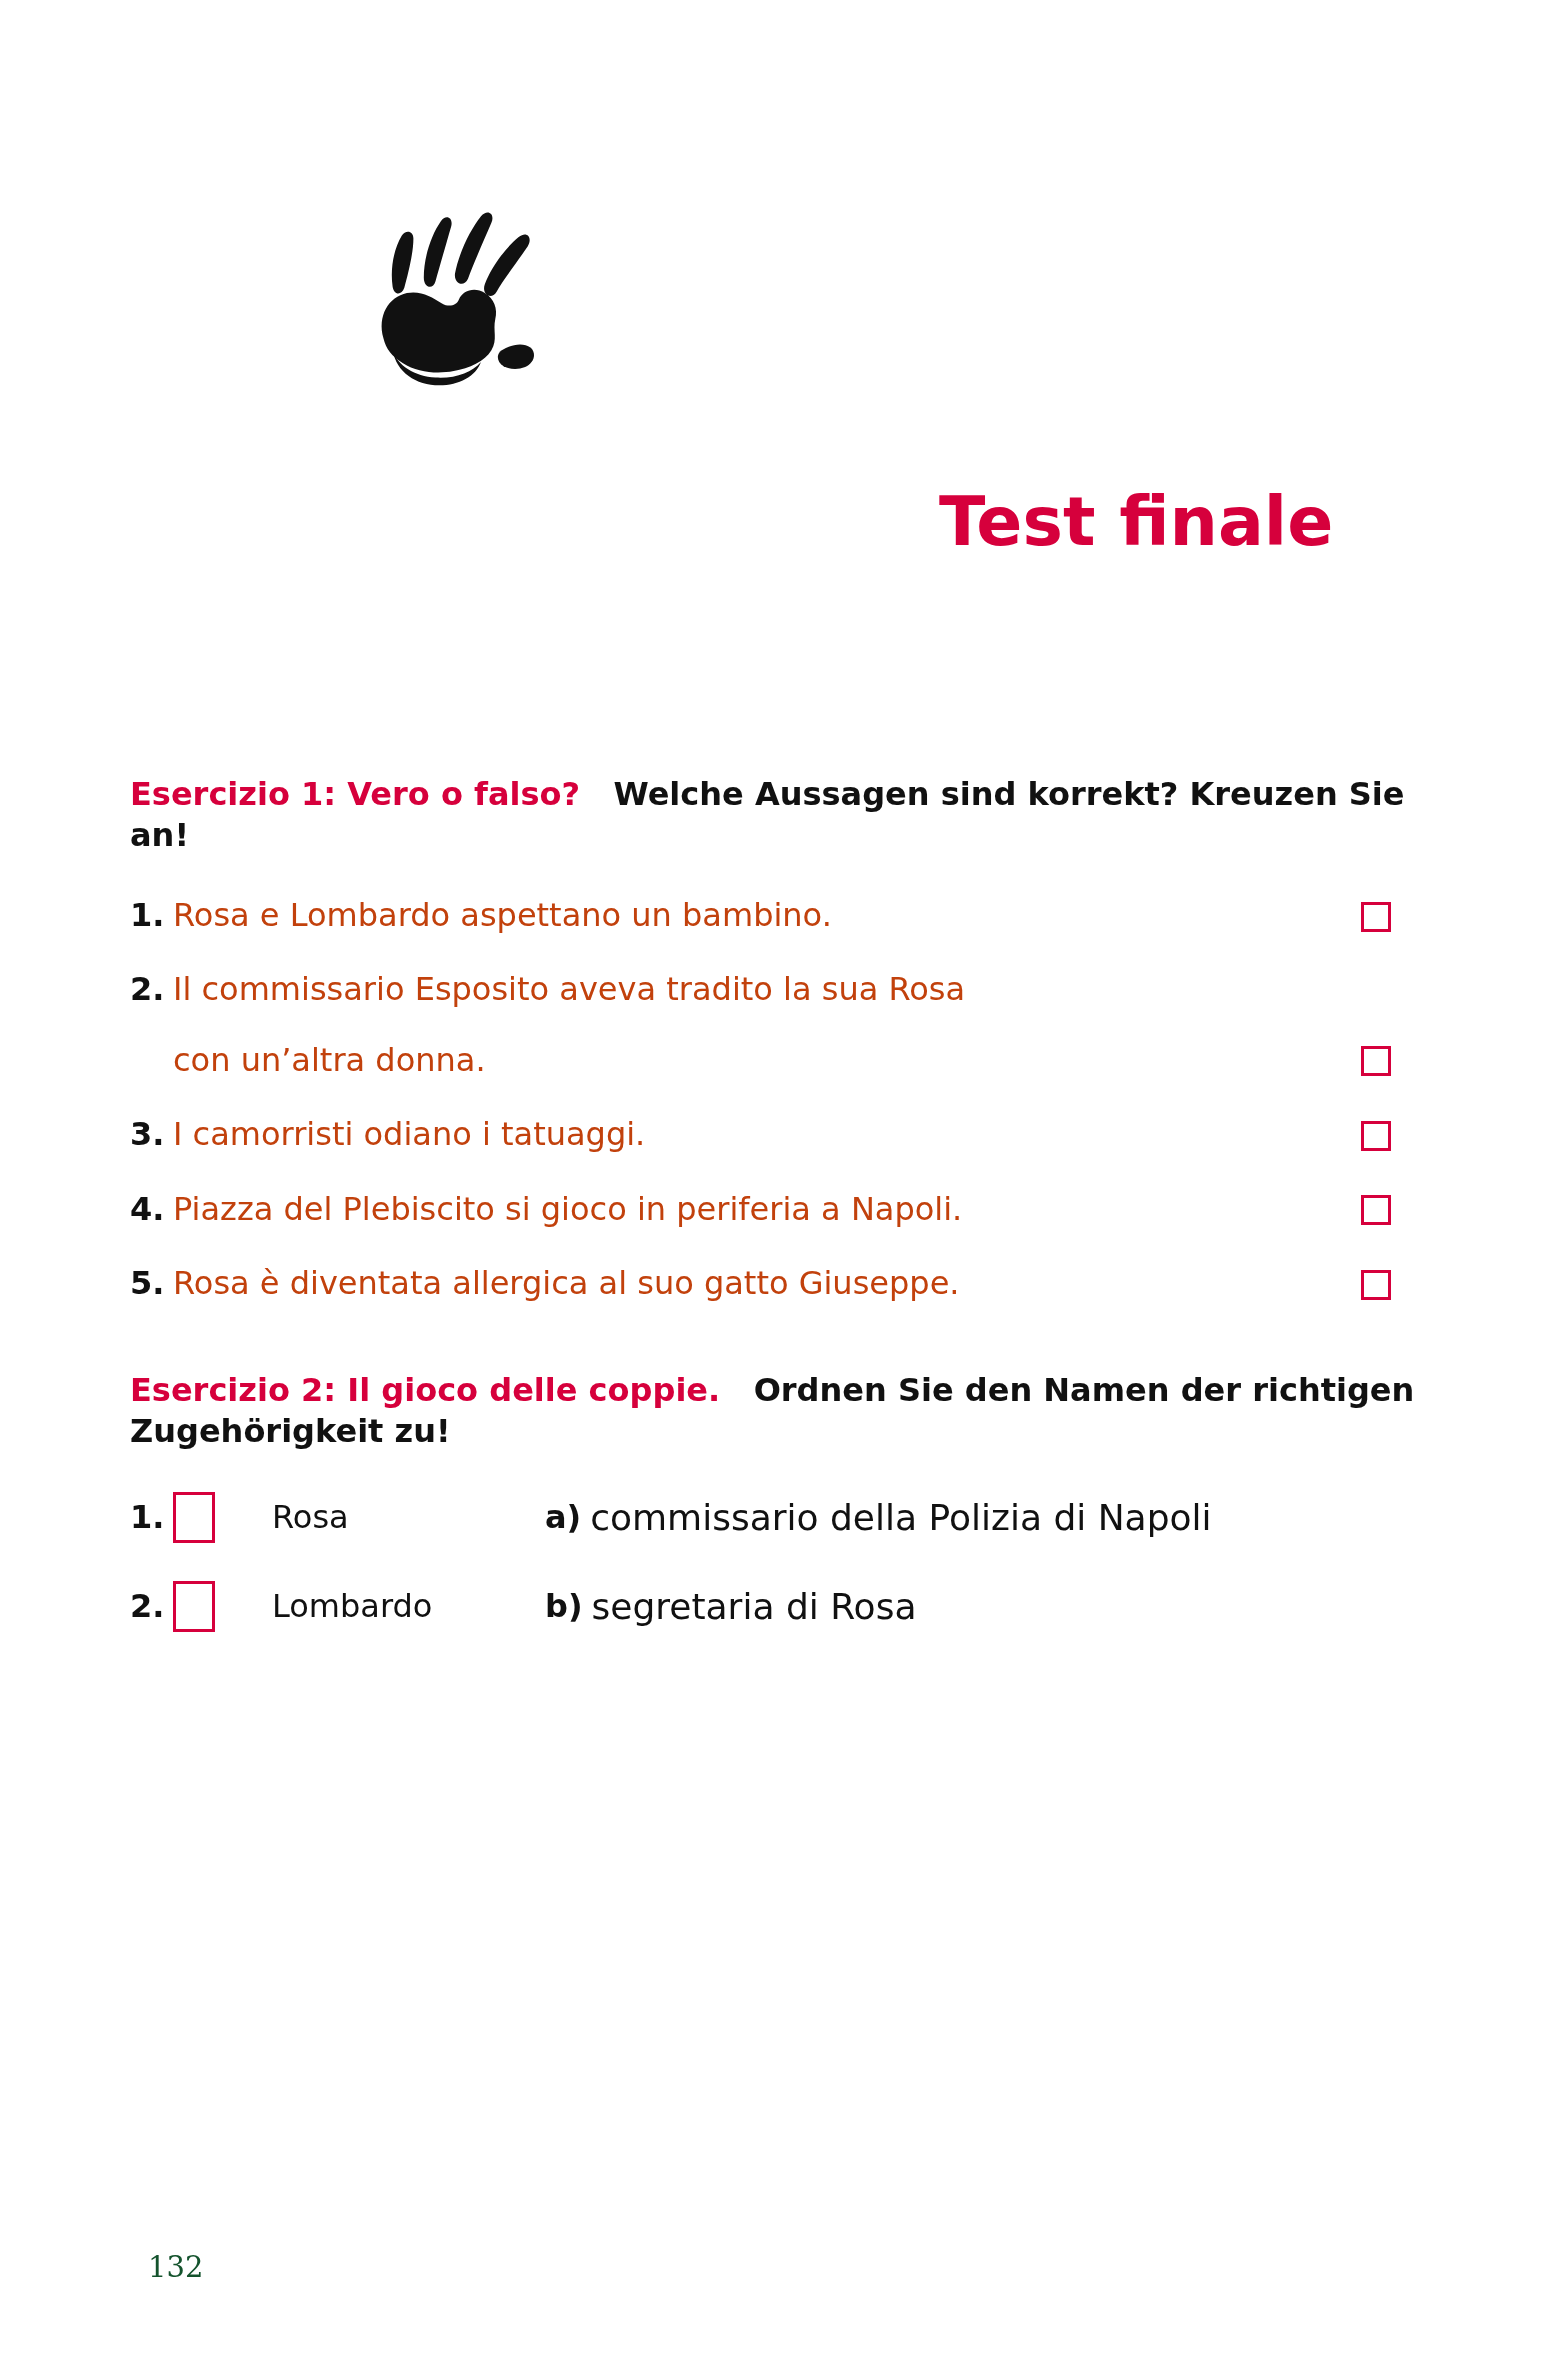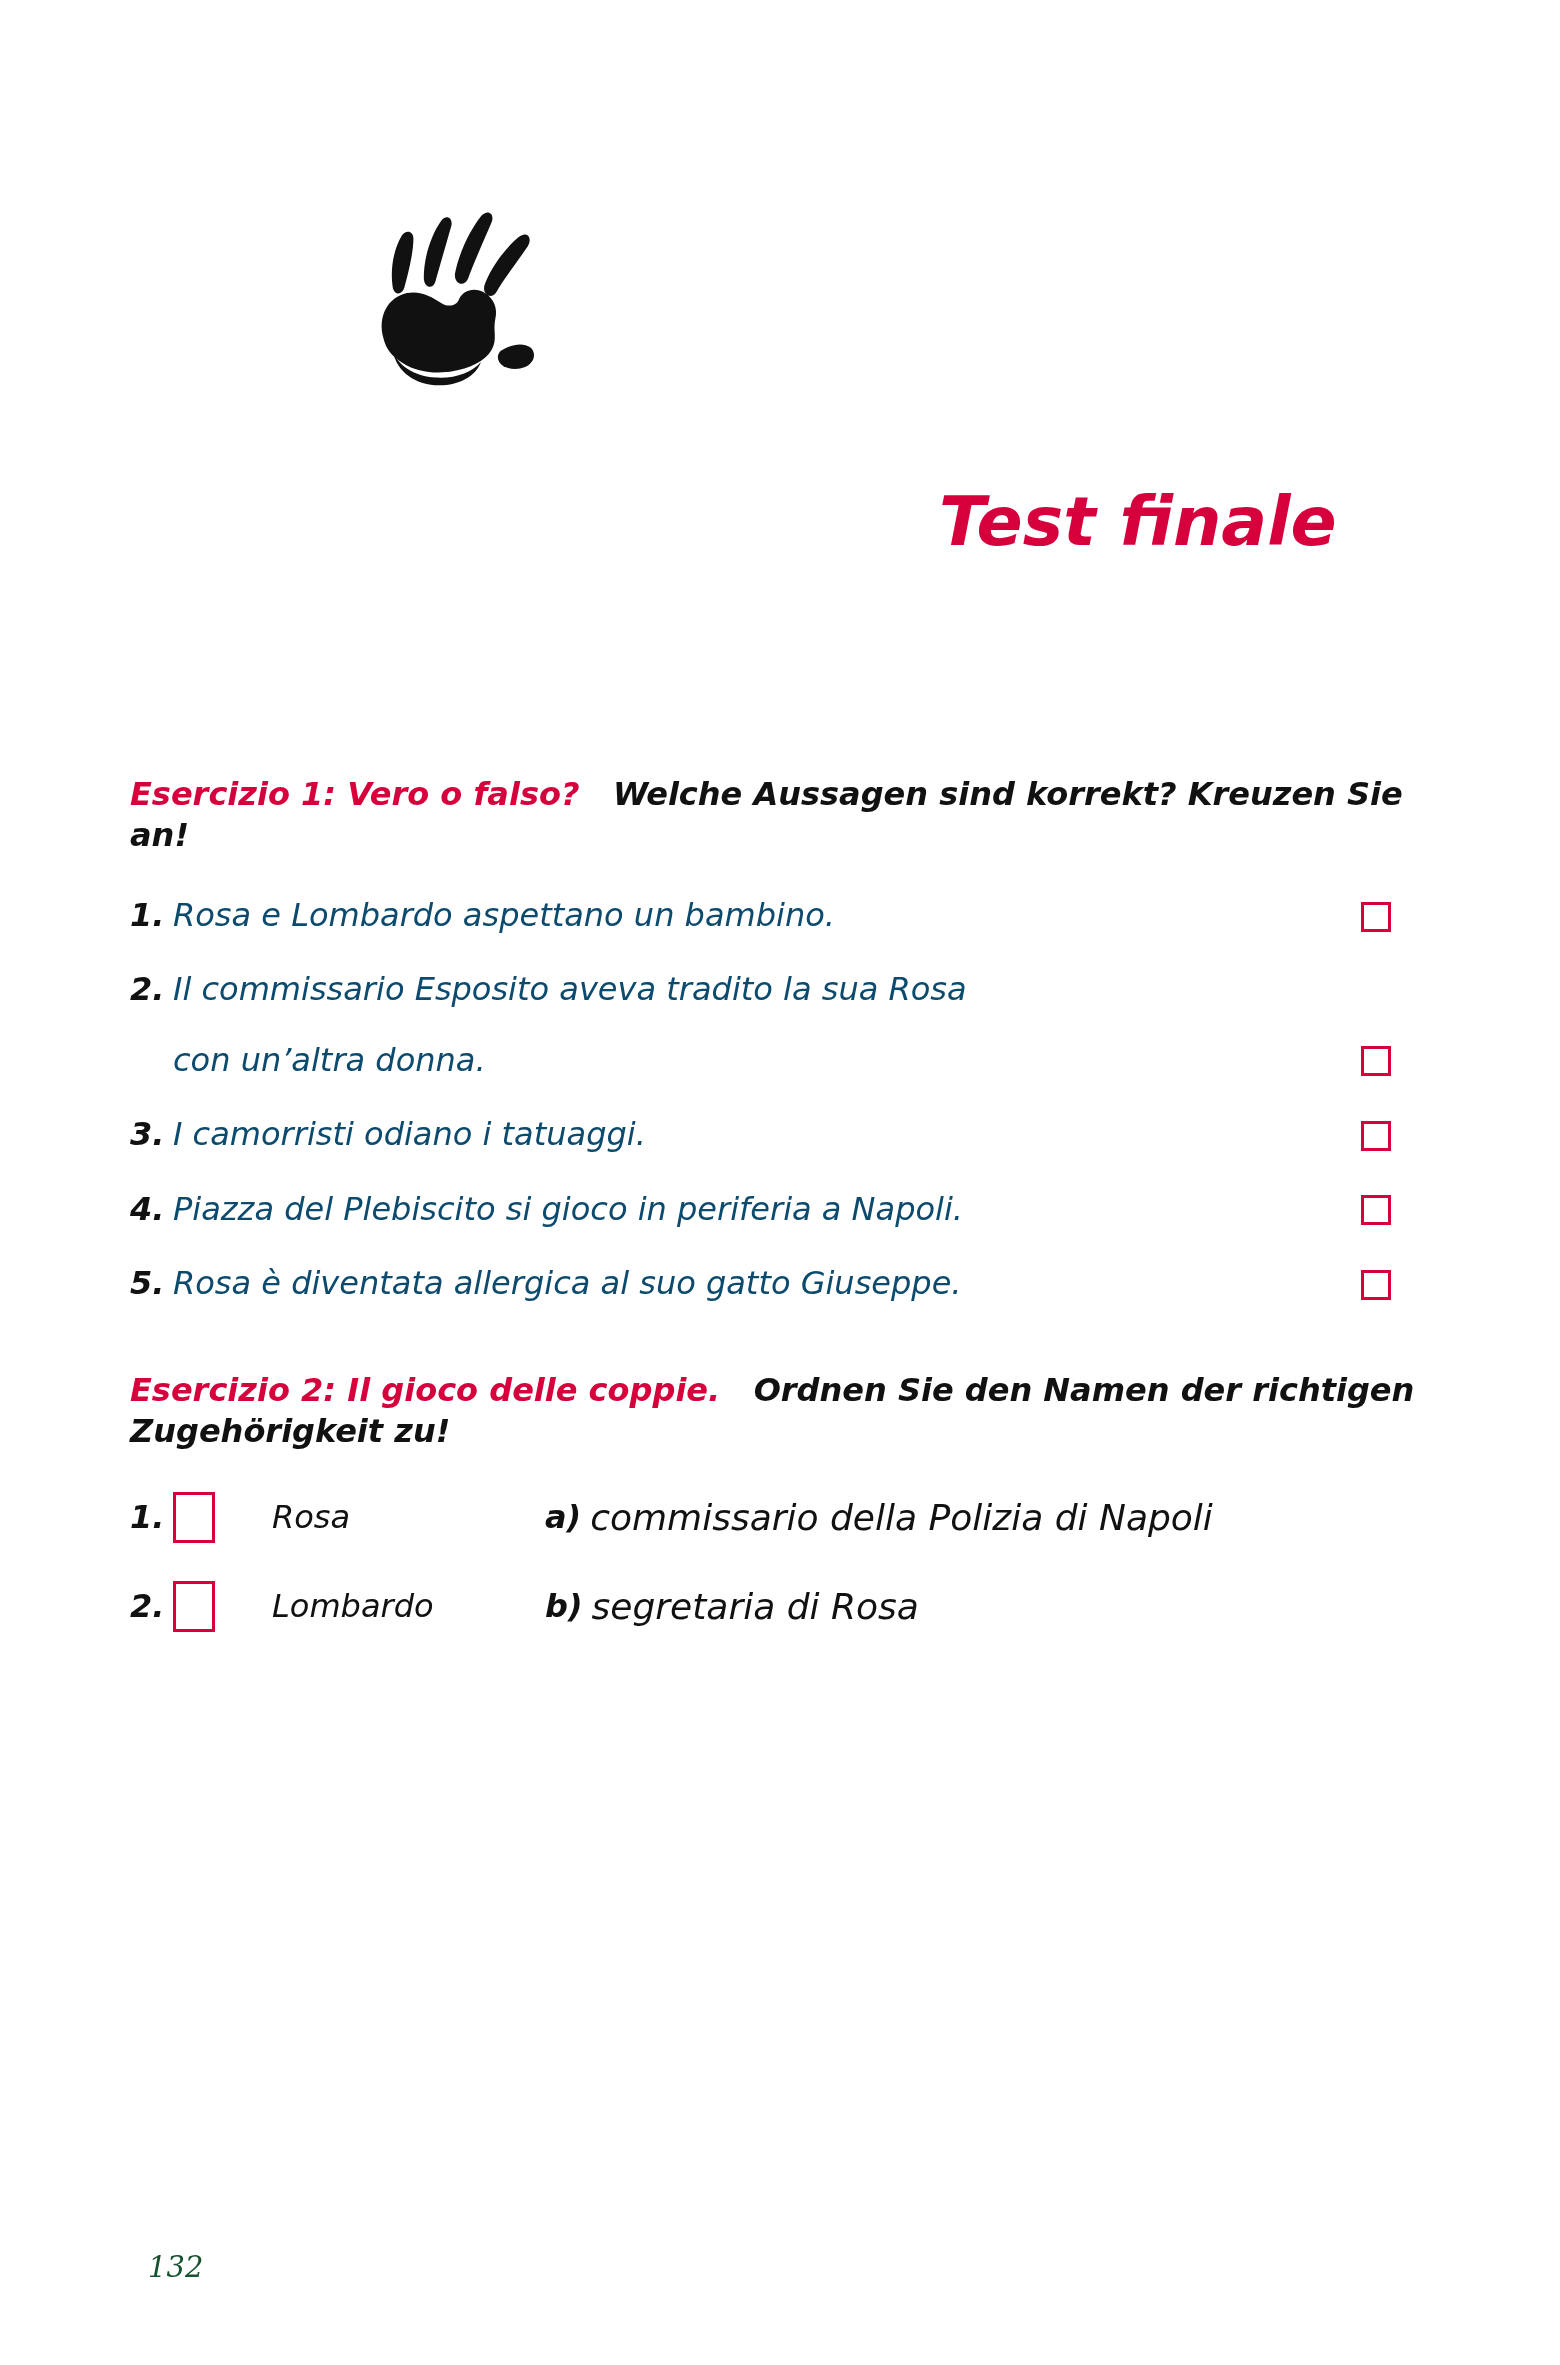--- a/index.html
+++ b/index.html
@@ -12,21 +12,20 @@
     height: 2366px;
     font-family: "DejaVu Sans", sans-serif;
     color: #1a1a1a;
     position: relative;
     overflow: hidden;
   }
   .page {
     position: absolute;
     inset: 0;
     padding: 0;
-    font-style: italic;
   }
 
   
   .header {
     position: absolute;
     left: 364px;
     top: 176px;
     width: 910px;
     height: 273px;
   }
@@ -87,21 +86,21 @@
     font-size: 32px;
     font-weight: bold;
     width: 43px;
     flex: 0 0 43px;
     color: #111111;
     line-height: 1.35;
   }
   .tf-text {
     font-size: 32px;
     font-weight: 400;
-    color: #0c4a6e;
+    color: #c2410c;
     line-height: 1.35;
     flex: 1 1 auto;
     padding-right: 85px;
   }
   .tf-text .cont-line {
     display: block;
     margin-top: 28px;
   }
   .tf-box {
     position: absolute;

